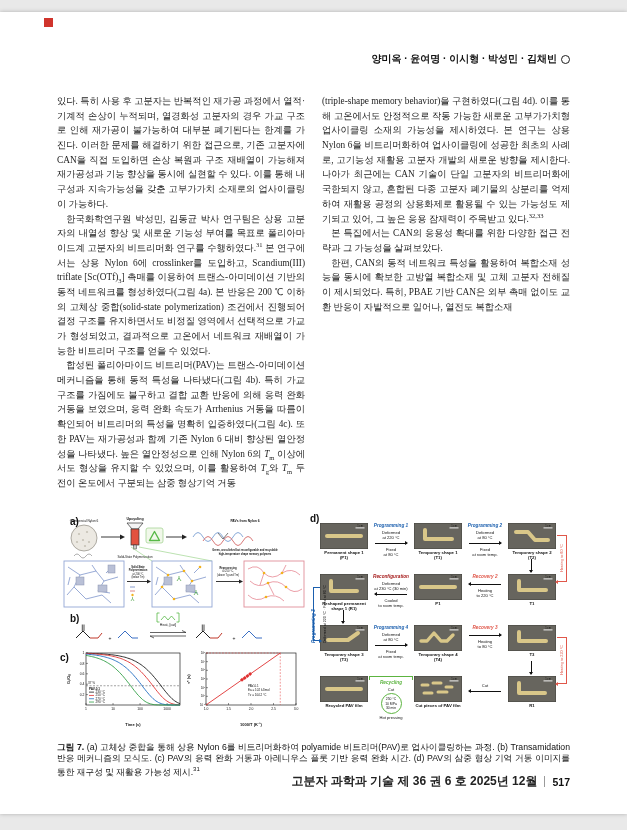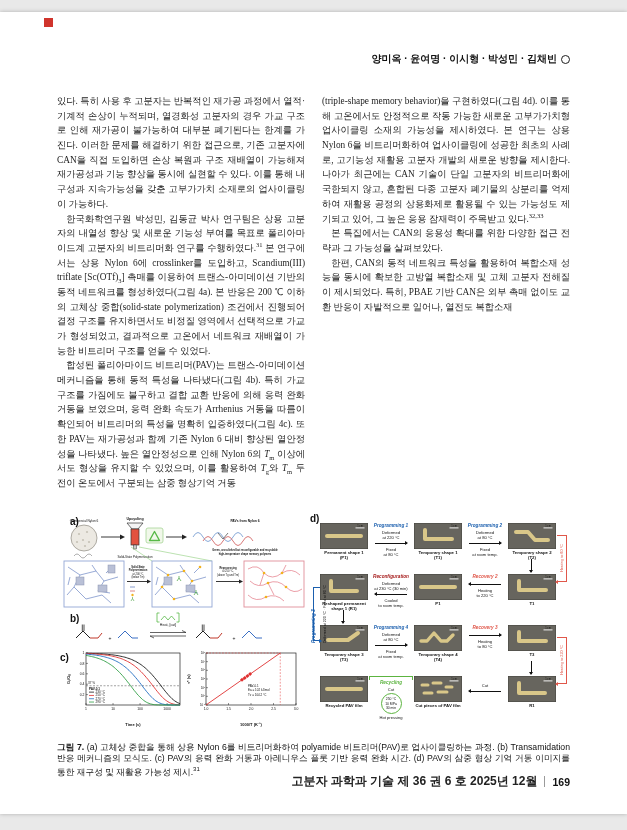--- a/index.html
+++ b/index.html
@@ -490,16 +490,16 @@
         </div>
       </div>
     </div>
   </div>
 
   <p class="caption"><b>그림 7.</b> (a) 고체상 중합을 통해 상용 Nylon 6를 비트리머화하여 polyamide 비트리머(PAV)로 업사이클링하는 과정. (b) Transamidation 반응 메커니즘의 모식도. (c) PAV의 응력 완화 거동과 아레니우스 플롯 기반 응력 완화 시간. (d) PAV의 삼중 형상 기억 거동 이미지를 통한 재구성 및 재활용 가능성 제시.<sup>31</sup></p>
 
   <div class="footer">
     <span class="fjournal">고분자 과학과 기술 제 36 권 6 호 2025년 12월</span>
     <span class="fdiv"></span>
-    <span class="fpage">169</span>
+    <span class="fpage">517</span>
   </div>
 
 </div>
 
 </body></html>

